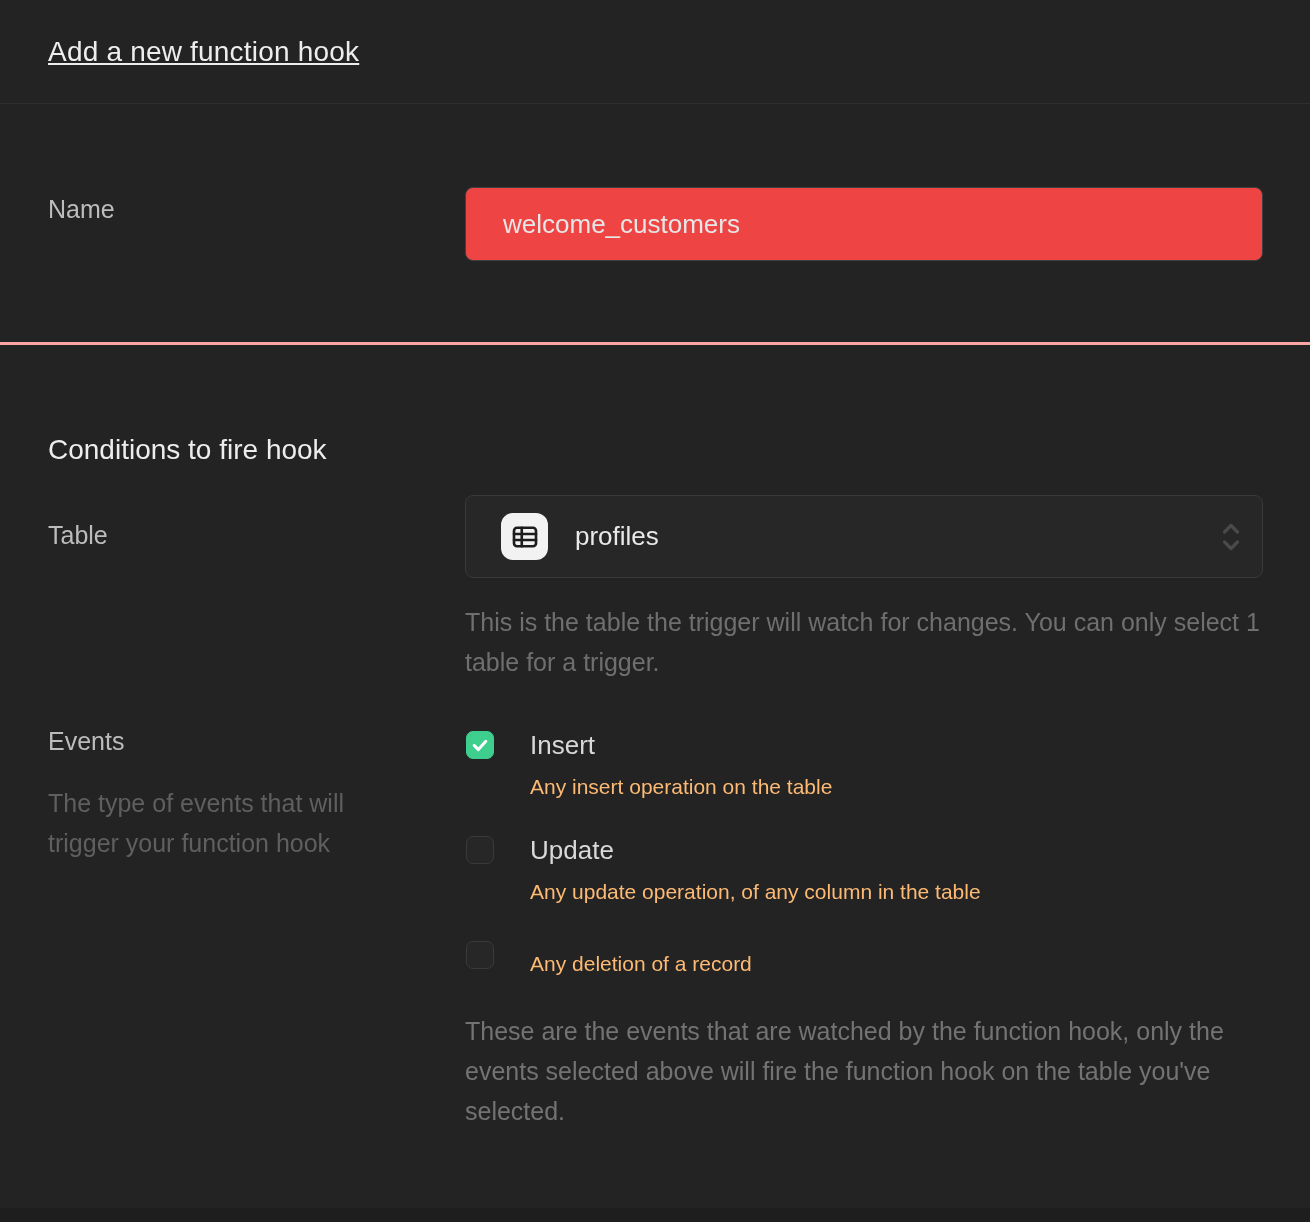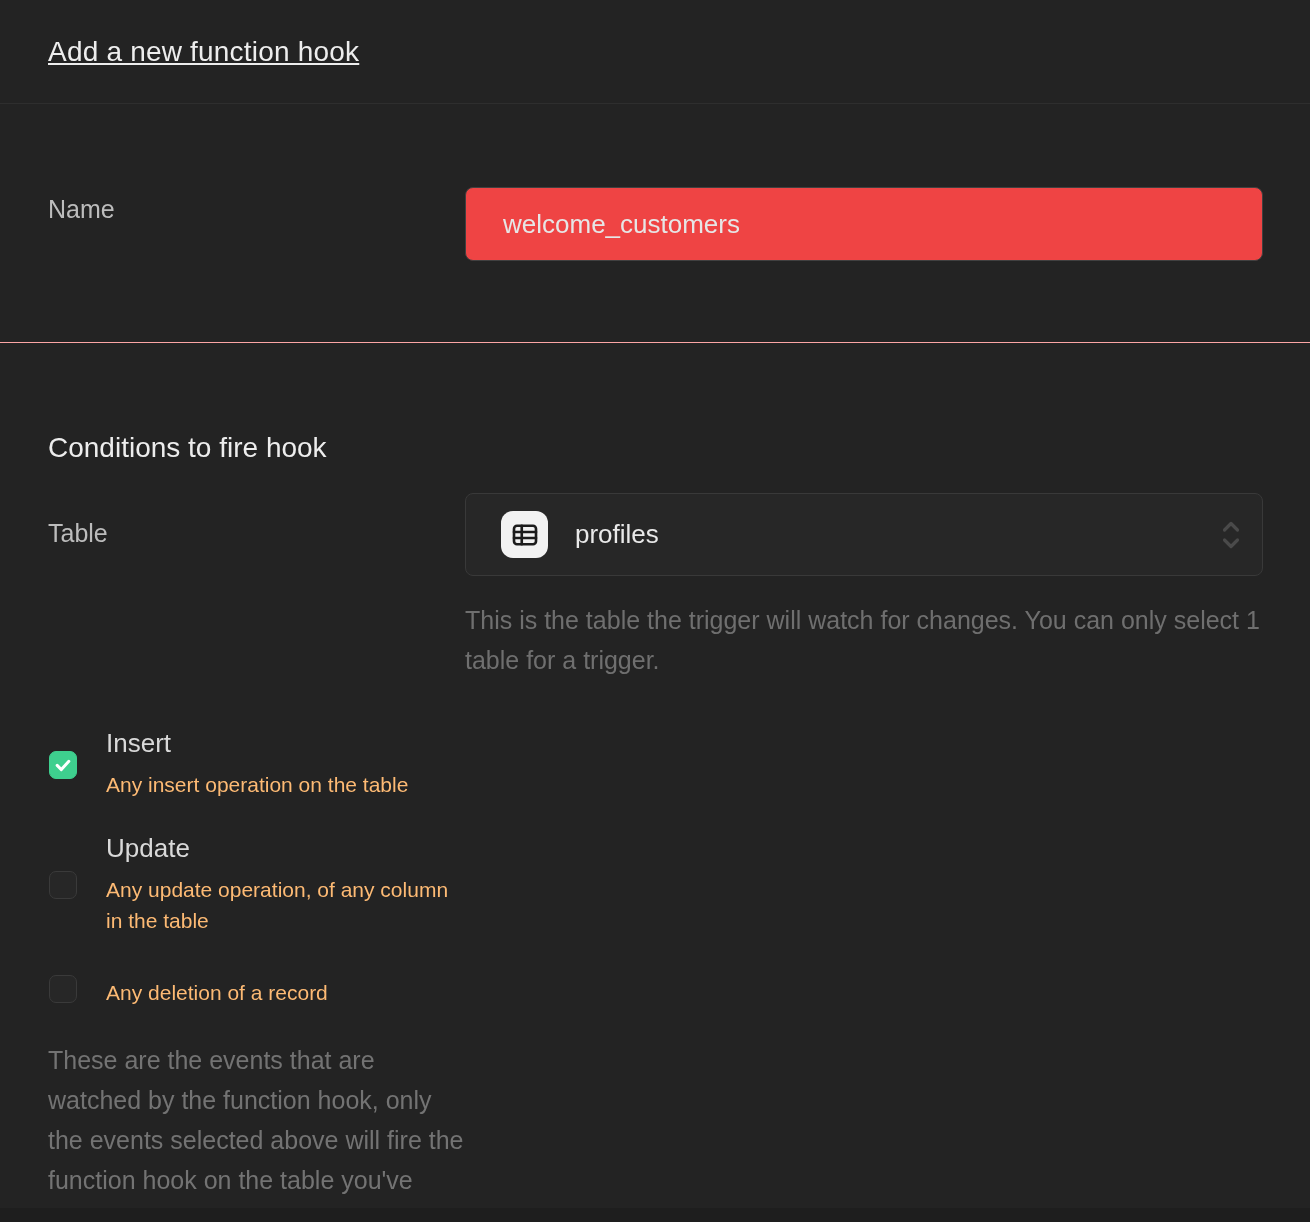--- a/index.html
+++ b/index.html
@@ -28,21 +28,21 @@
     color: #ededed;
     letter-spacing: 0.2px;
     text-decoration: underline;
   }
 
   
   .section-name {
     display: grid;
     grid-template-columns: 417px 1fr;
     padding: 83px 47px 81px 48px;
-    border-bottom: 1px solid #fca5a5;
+    border-bottom: 3px solid #fca5a5;
     align-items: start;
   }
   .field-label {
     font-size: 25px;
     color: #bcbcbc;
     margin-top: 8px;
   }
   .text-input {
     width: 100%;
     height: 74px;
@@ -116,22 +116,23 @@
   .events-desc {
     margin-top: 27px;
     font-size: 25px;
     line-height: 40px;
     color: #5f5f5f;
     max-width: 350px;
   }
 
   .option-row {
     display: flex;
-    align-items: center;
+    align-items: flex-start;
     margin-bottom: 32px;
+    gap: 7px;
   }
   .checkbox {
     width: 28px;
     height: 28px;
     box-sizing: border-box;
     border-radius: 7px;
     background: #272727;
     border: 1px solid #3a3a3a;
     margin: 2px 29px 0 1px;
     flex: 0 0 auto;
@@ -199,20 +200,24 @@
               <path d="M4.5 13 L11 6.5 L17.5 13"></path>
               <path d="M4.5 23 L11 29.5 L17.5 23"></path>
             </svg>
           </div>
         </div>
         <div class="helper-text table-helper">This is the table the trigger will watch for changes. You can only select 1 table for a trigger.</div>
       </div>
     </div>
 
     <div class="form-row row-events">
+      <div class="events-left">
+        <div class="field-label">Events</div>
+        <div class="events-desc">The type of events that will trigger your function hook</div>
+      </div>
 
       <div>
 
         <div class="option-row">
           <div class="checkbox checked">
             <svg width="20" height="20" viewBox="0 0 24 24" fill="none" stroke="#ffffff" stroke-width="3.6" stroke-linecap="round" stroke-linejoin="round">
               <path d="M5 12.5 L10 17.5 L19 7.5"></path>
             </svg>
           </div>
           <div>

